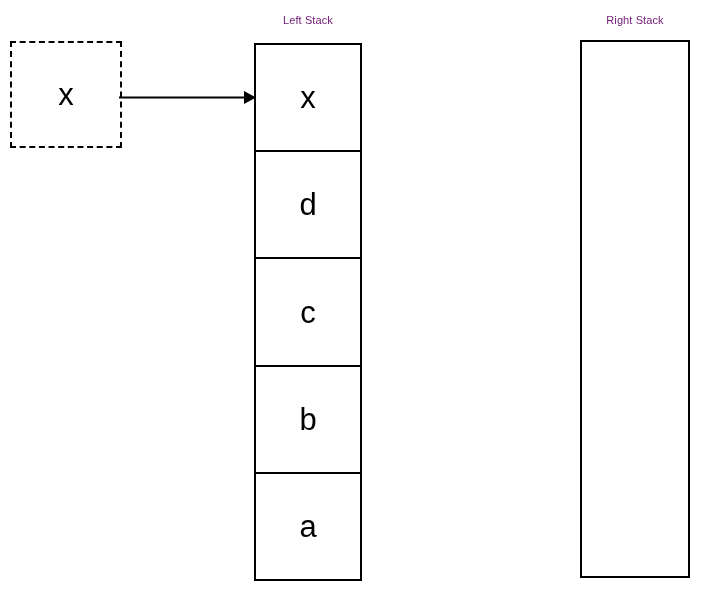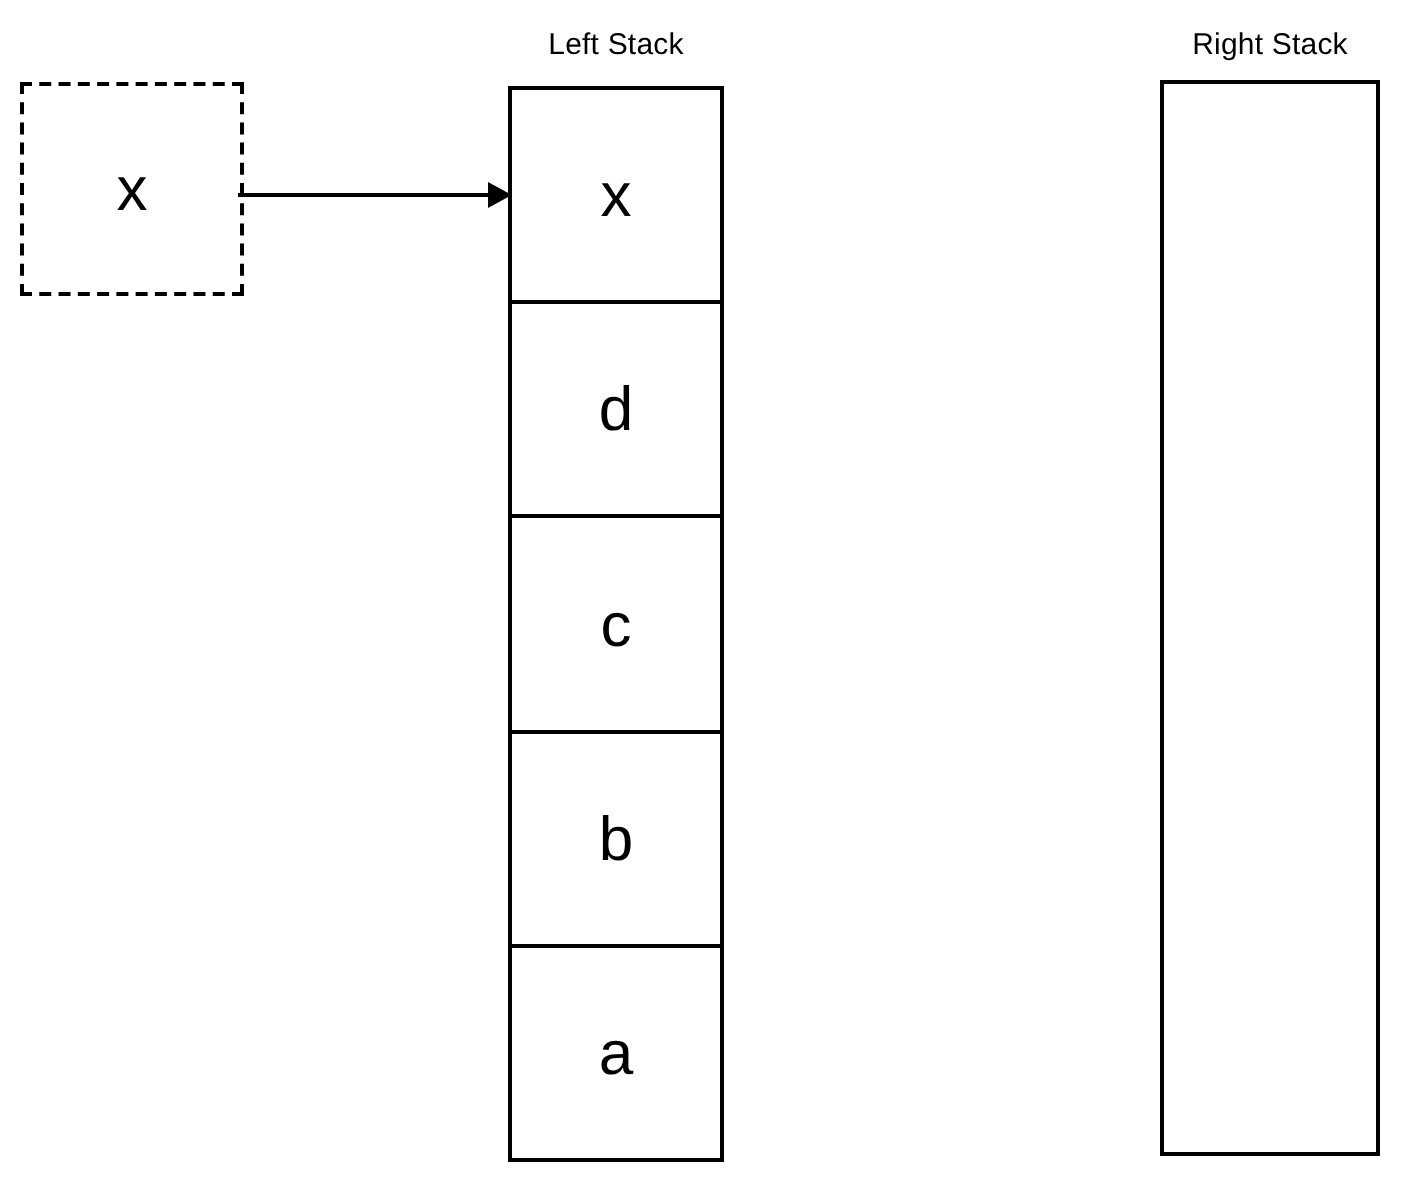--- a/index.html
+++ b/index.html
@@ -16,24 +16,24 @@
     position: relative;
     width: 702px;
     height: 593px;
     background: #ffffff;
     overflow: hidden;
   }
 
   
   .stack-label {
     position: absolute;
-    font-size: 15px;
+    font-size: 11px;
     line-height: 1;
     font-weight: 400;
-    color: #000000;
+    color: #701a75;
     white-space: nowrap;
     text-align: center;
     letter-spacing: 0.1px;
   }
   #label-left  { left: 254px; top: 15px; width: 108px; }
   #label-right { left: 580px; top: 15px; width: 110px; }
 
   
   #incoming-box {
     position: absolute;

